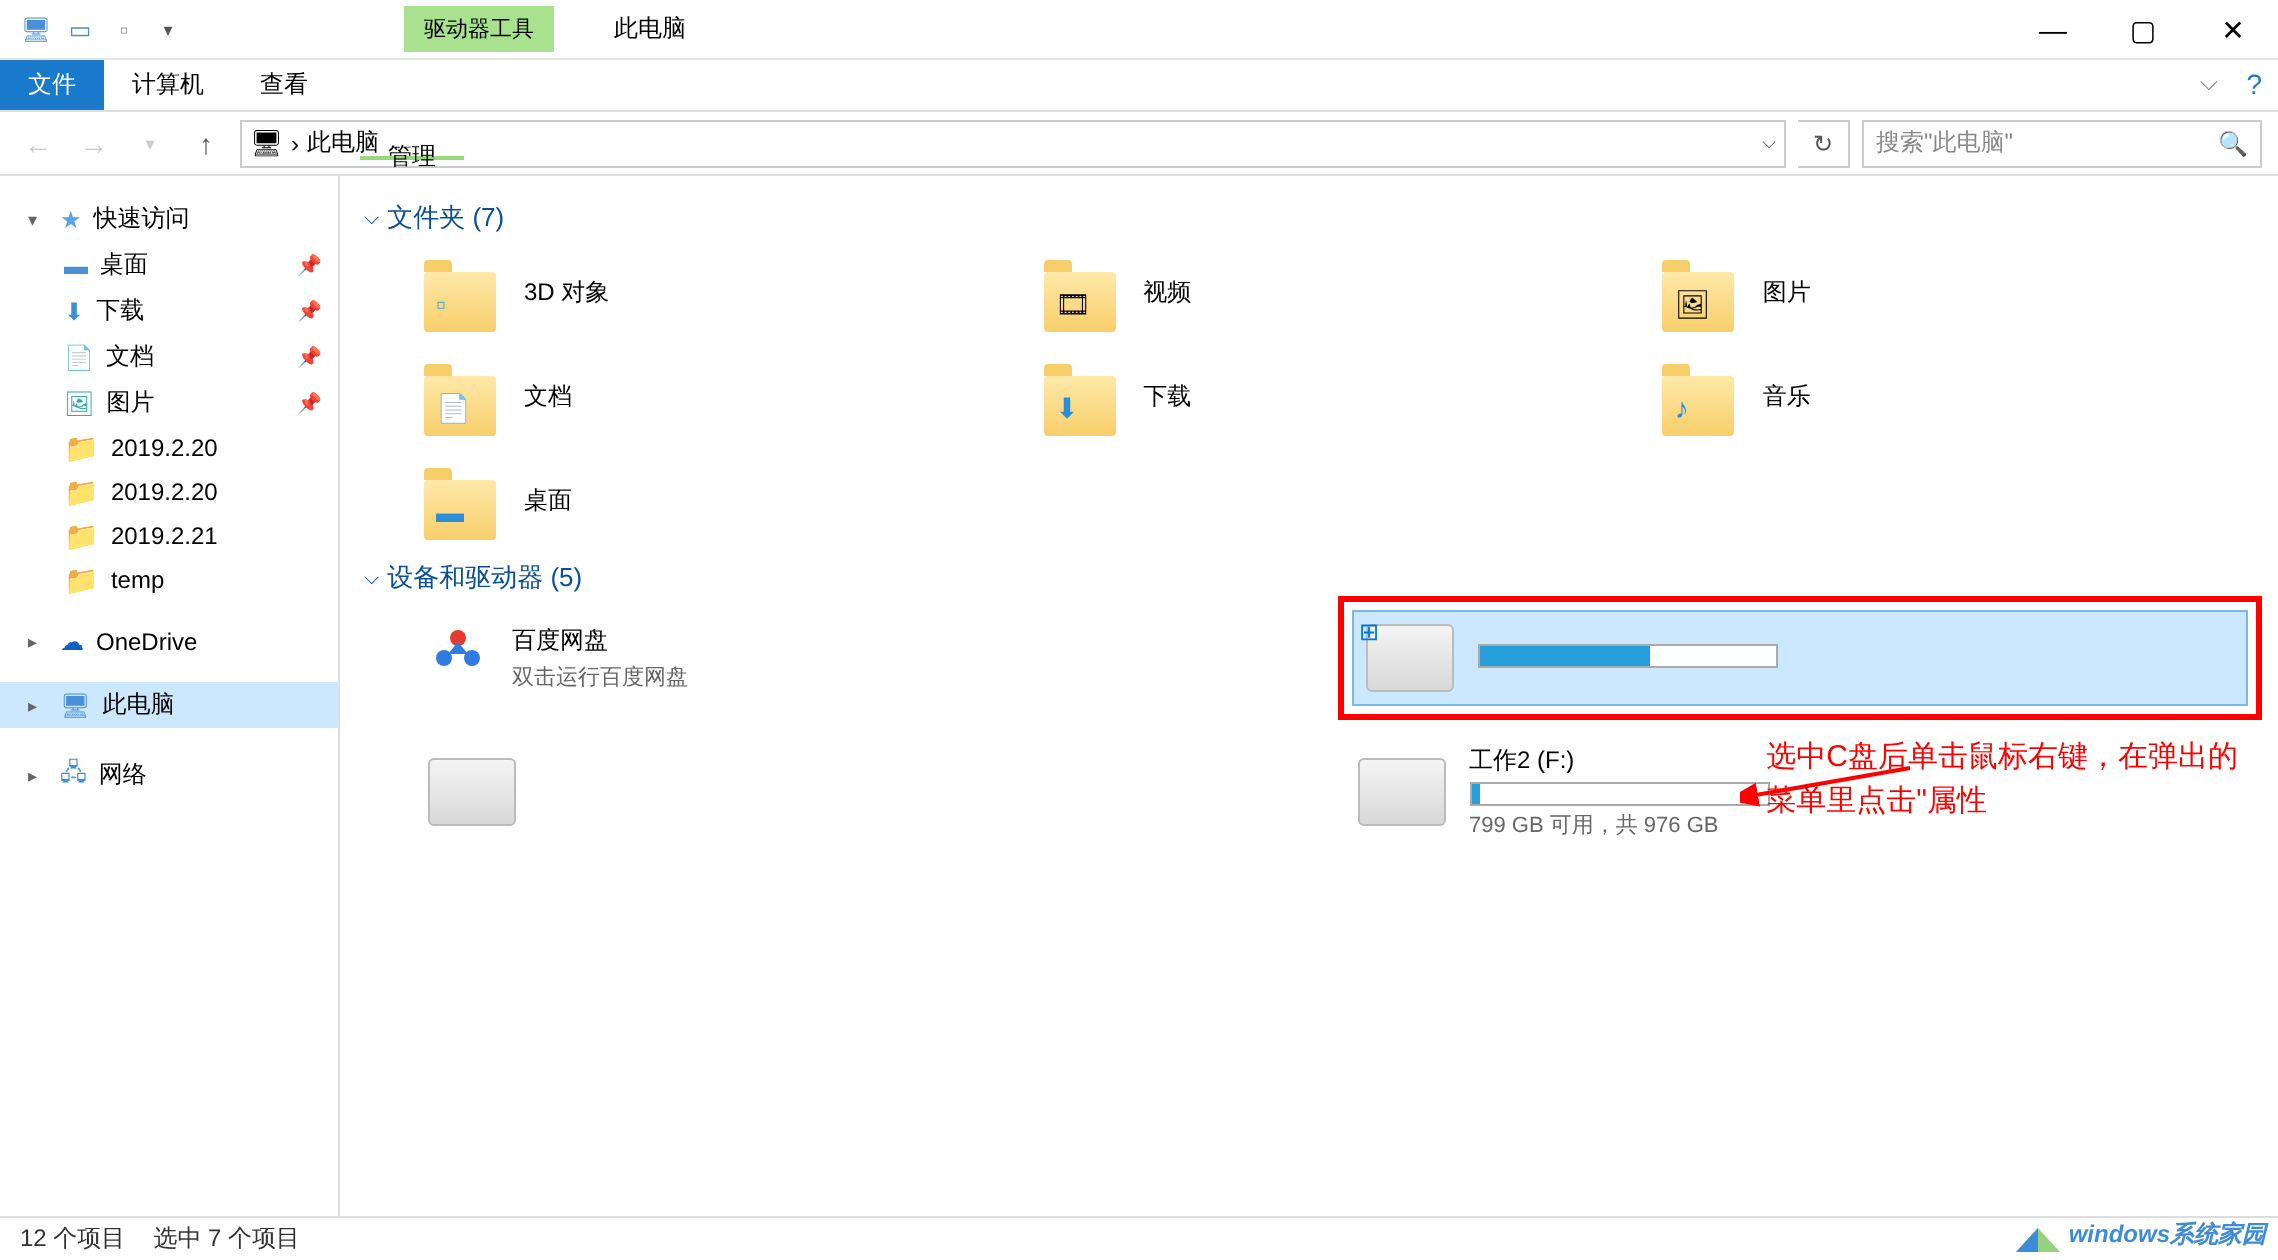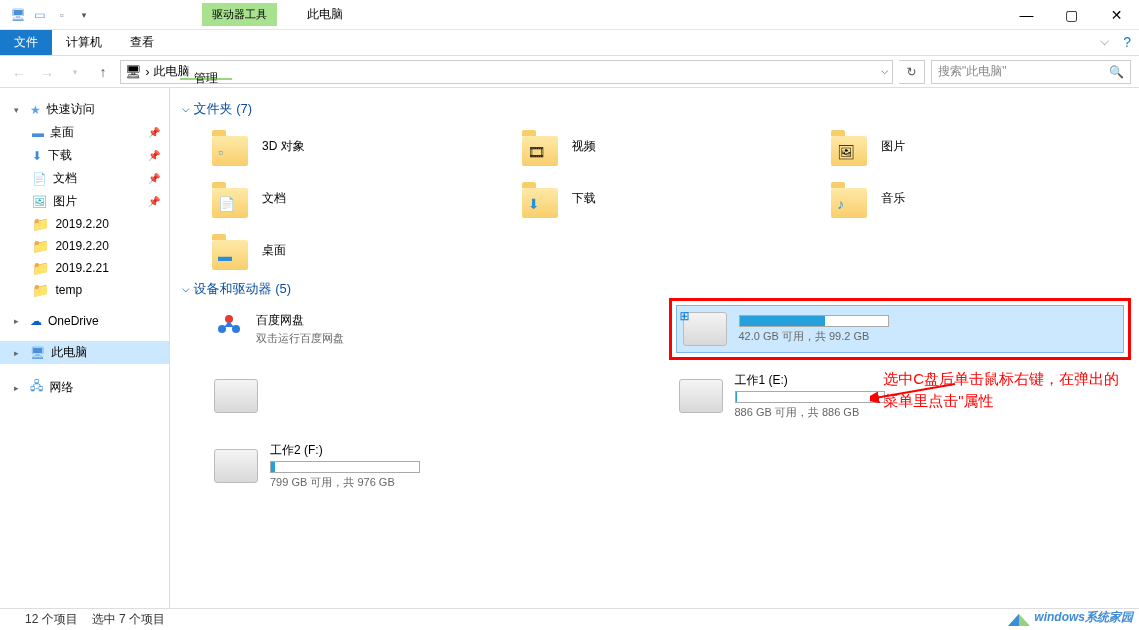--- a/index.html
+++ b/index.html
@@ -59,21 +59,21 @@
 .dinfo { flex: 1; }
 .dinfo .dname { font-size: 12px; margin-bottom: 2px; }
 .dinfo .dbar { width: 150px; height: 12px; border: 1px solid #aaa; background: #fff; margin-bottom: 2px; position: relative; }
 .dinfo .dbar .fill { height: 100%; background: #26a0da; }
 .dinfo .dstat { font-size: 11px; color: #666; }
 .baidu-ic { font-size: 22px; color: #2e7ce0; }
 
 .annotation { position: absolute; top: 280px; right: 20px; color: #ff0000; font-size: 15px; line-height: 22px; }
 .arrow-svg { position: absolute; top: 290px; left: 700px; }
 
-.statusbar { position: absolute; bottom: 0; left: 0; right: 0; height: 22px; border-top: 1px solid #ddd; display: flex; align-items: center; padding: 0 25px; gap: 14px; font-size: 12px; color: #333; background: #fff; }
+.statusbar { position: absolute; bottom: 0; left: 0; right: 0; height: 22px; border-top: 1px solid #ddd; display: flex; align-items: center; padding: 0 10px; gap: 14px; font-size: 12px; color: #333; background: #fff; }
 
 .watermark { position: absolute; bottom: 2px; right: 6px; font-size: 12px; color: #2a7fd4; display: flex; align-items: center; gap: 2px; font-style: italic; font-weight: bold; opacity: 0.9; }
 </style>
 </head>
 <body>
 
 <div class="titlebar">
   <div class="qat">
     <div class="qicon">
         <span style="color:#4a90d9">🖥</span>
@@ -278,39 +278,28 @@
 
       <div class="highlight-box">
       <div class="dcell sel">
         <div class="dicon">
               <span style="position:absolute;top:-4px;left:-4px;font-size:12px;color:#0078d7">⊞</span>
             </div>
         <div class="dinfo">
           <div class="dbar">
                 <div class="fill" style="width:58%"></div>
               </div>
-          <div class="dstat">42.0 GB 可用，共 99.2 GB</div>
         </div>
       </div>
       </div>
 
       <div class="dcell">
         <div class="dicon"></div>
       </div>
 
-      <div class="dcell">
-        <div class="dicon"></div>
-        <div class="dinfo">
-          <div class="dname">工作1 (E:)</div>
-          <div class="dbar">
-              <div class="fill" style="width:1%"></div>
-            </div>
-          <div class="dstat">886 GB 可用，共 886 GB</div>
-        </div>
-      </div>
 
       <div class="dcell">
         <div class="dicon"></div>
         <div class="dinfo">
           <div class="dname">工作2 (F:)</div>
           <div class="dbar">
               <div class="fill" style="width:3%"></div>
             </div>
           <div class="dstat">799 GB 可用，共 976 GB</div>
         </div>

